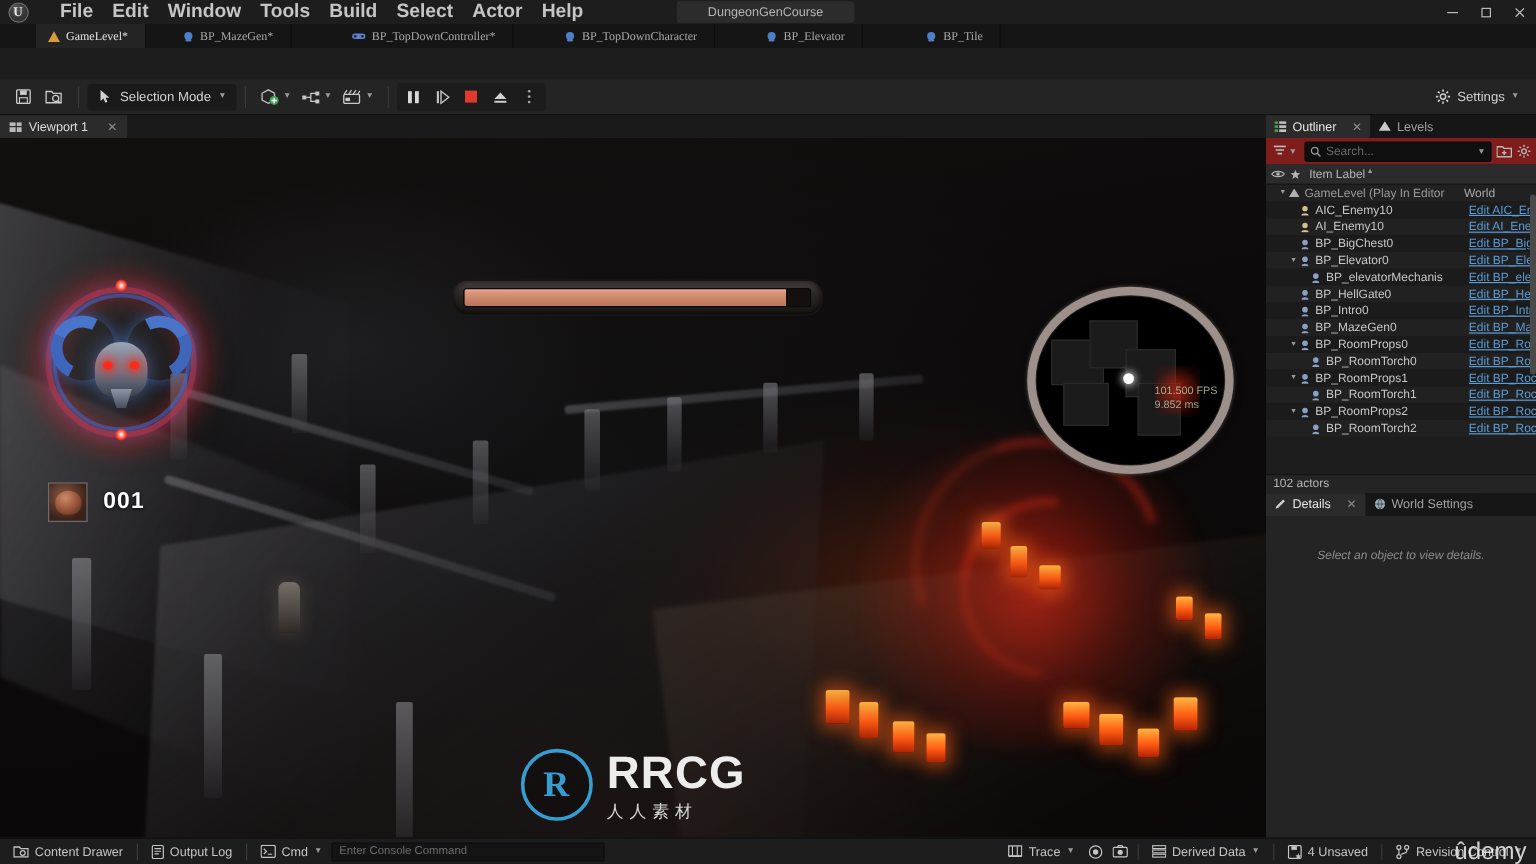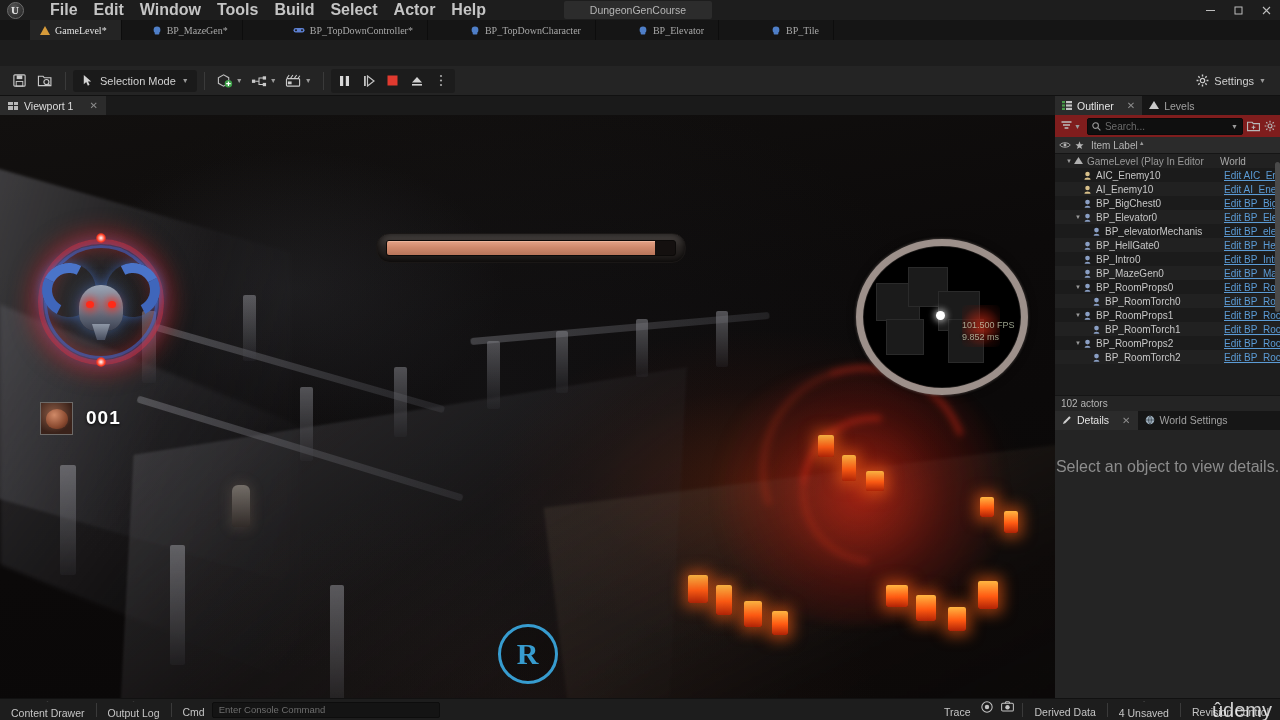--- a/index.html
+++ b/index.html
@@ -399,30 +399,30 @@
   .actor-count {
     height: 16px; background: #242424; display: flex; align-items: center;
     padding: 0 6px; font-size: 10px; color: #b6b6b6; border-top: 1px solid #151515;
   }
 
   .details-tabs { height: 19px; display: flex; background: #161616; align-items: stretch; }
   .details-body {
     flex: 1; background: #242424; display: flex; align-items: flex-start;
     justify-content: center; padding-top: 28px;
   }
-  .details-msg { color: #8c8c8c; font-size: 16px; }
+  .details-msg { color: #8c8c8c; font-size: 10px; font-style: italic; }
 
   
   .statusbar {
     height: 22px; background: #1d1d1d; display: flex; align-items: center;
     flex-shrink: 0; border-top: 1px solid #111; padding: 0 4px; position: relative;
   }
   .sb-btn {
     display: flex; align-items: center; gap: 5px; height: 18px; padding: 0 7px;
-    color: #c5c5c5; font-size: 10.5px; border-radius: 2px; flex-direction: column;
+    color: #c5c5c5; font-size: 10.5px; border-radius: 2px;
   }
   .sb-sep { width: 1px; height: 14px; background: #3a3a3a; margin: 0 4px; }
   .cmd-input {
     width: 228px; height: 16px; background: #141414; border: 1px solid #0d0d0d;
     border-radius: 2px; display: flex; align-items: center; padding: 0 6px;
   }
   .cmd-input input {
     width: 100%; background: transparent; border: none; outline: none;
     color: #cfcfcf; font-family: Liberation Sans, sans-serif; font-size: 9.5px;
   }
@@ -725,20 +725,24 @@
             </div>
           </div>
 
           <div class="fps-text">
             <div>101.500 FPS</div>
             <div>9.852 ms</div>
           </div>
 
           <div class="watermark">
             <div class="wm-logo">R</div>
+            <div class="wm-text">
+              <div class="wm-main">RRCG</div>
+              <div class="wm-sub">人人素材</div>
+            </div>
           </div>
         </div>
       </div>
     </div>
 
     <div class="right">
 
       <div class="panel-tabs">
         <div class="ptab active">
           <span>

